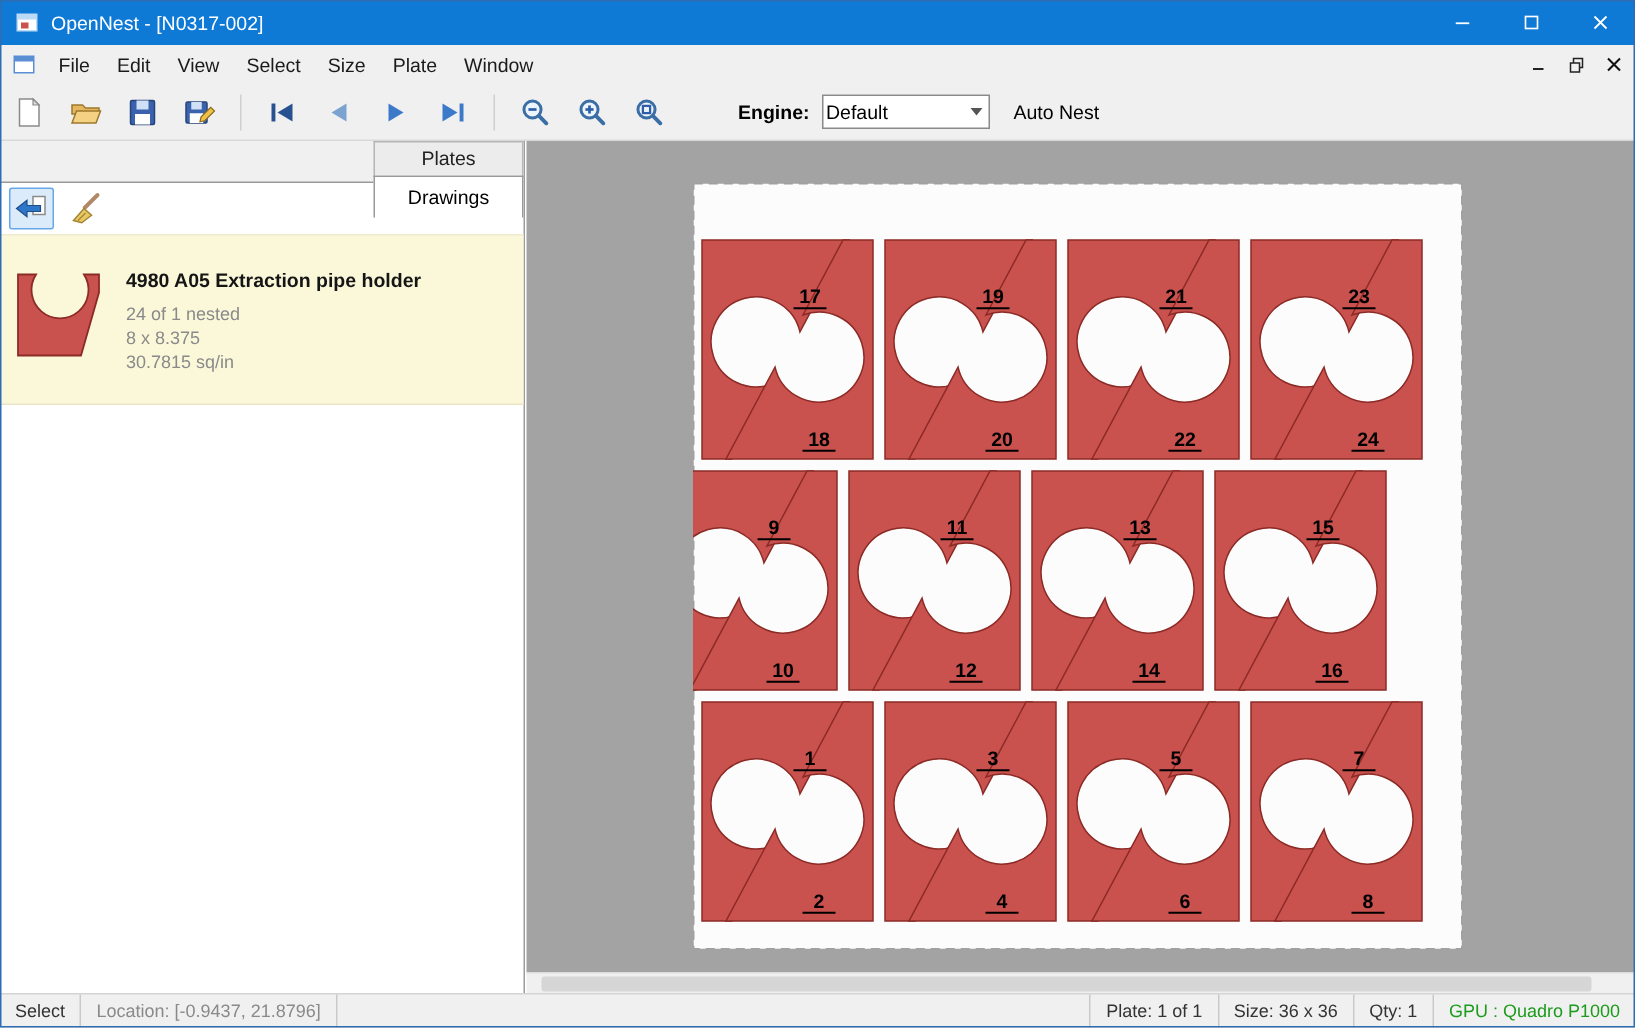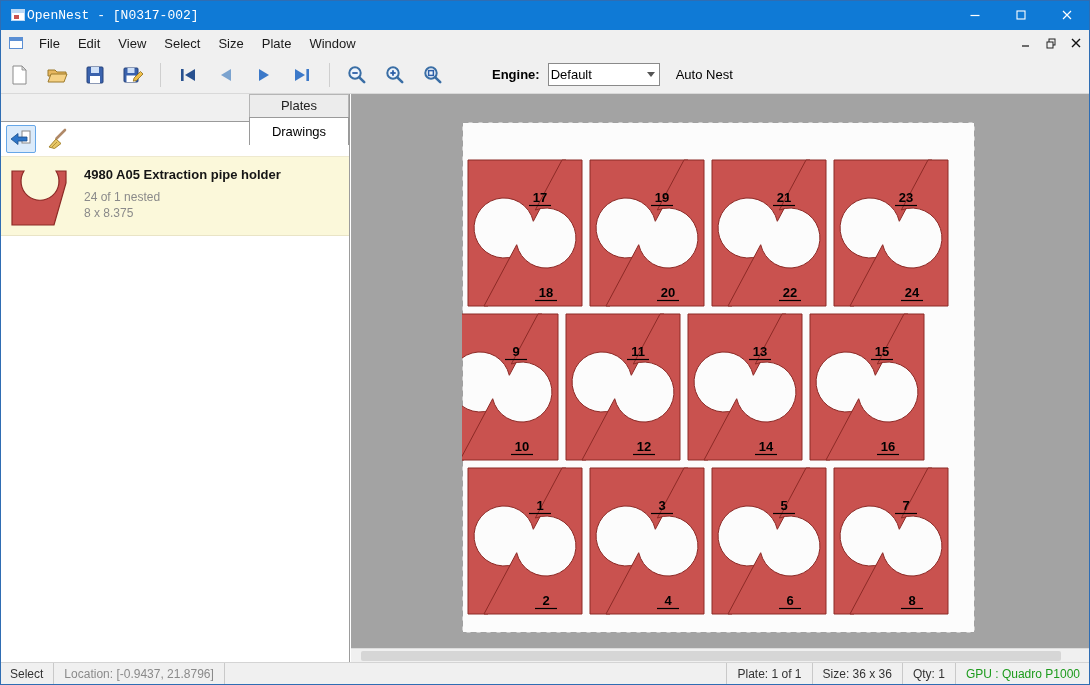--- a/index.html
+++ b/index.html
@@ -7,21 +7,21 @@
     width:1090px;height:685px;position:relative;overflow:hidden;
     font-family:"Liberation Sans",sans-serif;background:#fff;
     -webkit-font-smoothing:antialiased;
   }
   .window-border{position:absolute;inset:0;border:1px solid #2f6db3;pointer-events:none;z-index:90;}
 
   
   .titlebar{position:absolute;left:0;top:0;width:100%;height:30px;background:var(--titlebar,#0f7ad6);
     display:flex;align-items:center;color:#fff;font-size:13px;}
   .titlebar .appicon{margin-left:9px;width:18px;height:18px;flex:0 0 auto;}
-  .titlebar .ttl{margin-left:0;flex:1 1 auto;white-space:nowrap;font-family:Liberation Mono, monospace;}
+  .titlebar .ttl{margin-left:7px;flex:1 1 auto;white-space:nowrap;}
   .cap-btn{width:46px;height:30px;display:flex;align-items:center;justify-content:center;flex:0 0 auto;}
 
   
   .menubar{position:absolute;left:0;top:30px;width:100%;height:26px;background:#f0f0f0;
     display:flex;align-items:center;font-size:13px;color:#1a1a1a;}
   .menubar .mdiicon{margin:0 6px 0 8px;width:16px;height:16px;}
   .menu-item{padding:4px 9px;cursor:default;}
   .menubar .spacer{flex:1 1 auto;}
   .mdi-btn{width:22px;height:20px;display:flex;align-items:center;justify-content:center;margin-right:3px;}
 
@@ -41,21 +41,21 @@
   
   .leftpanel{position:absolute;left:0;top:94px;width:350px;height:568px;background:#fff;
     border-right:1px solid #9c9c9c;box-sizing:border-box;}
   .tabstrip{height:28px;background:#f0f0f0;border-bottom:1px solid #9a9a9a;display:flex;align-items:flex-end;box-sizing:border-box;flex-direction:column;}
   .tab{font-size:13px;text-align:center;cursor:default;box-sizing:border-box;}
   .tab.inactive{width:100px;height:23px;line-height:22px;margin-left:3px;background:#ececec;border:1px solid #b5b5b5;border-bottom:none;color:#222;}
   .tab.active{width:100px;height:28px;line-height:27px;background:#fff;border:1px solid #9a9a9a;border-bottom:none;margin-bottom:-1px;position:relative;z-index:2;}
   .panel-toolbar{height:34px;display:flex;align-items:center;padding-left:6px;gap:6px;}
   .pbtn{width:30px;height:28px;display:flex;align-items:center;justify-content:center;box-sizing:border-box;}
   .pbtn.hot{border:1px solid #66a7e8;background:#dcebfa;border-radius:2px;}
-  .drawing-item{display:flex;background:var(--highlight,#fbf8da);padding:8px 10px;border-top:1px solid #eee9cf;border-bottom:1px solid #e9e4c6;}
+  .drawing-item{display:flex;background:var(--highlight,#fbf8da);padding:20px 10px;border-top:1px solid #eee9cf;border-bottom:1px solid #e9e4c6;}
   .thumb{flex:0 0 auto;margin-right:16px;}
   .d-info{padding-top:2px;}
   .d-title{font-size:13px;font-weight:bold;color:#151515;margin-bottom:7px;}
   .d-sub{font-size:12px;color:#8a8a8a;line-height:16px;}
 
   
   .canvas{position:absolute;left:351px;top:94px;width:739px;height:554px;background:var(--canvas,#a3a3a3);overflow:hidden;}
   .plate-wrap{position:absolute;left:111px;top:28px;width:513px;height:511px;}
   .plate-bg{fill:#fcfcfc;stroke:#a0a0a0;stroke-width:1;stroke-dasharray:6 4;}
   .part{fill:var(--part-fill,#c9524f);stroke:var(--part-stroke,#8c2a26);stroke-width:1;}
@@ -237,20 +237,21 @@
     </div>
   </div>
   <div class="drawing-item">
     <svg class="thumb" width="58" height="62" viewBox="0 0 58 62">
       <path d="M2,6 L14,6 A19 19 0 1 0 46,6 L56,6 L56,18 L44,60 L2,60 Z" style="fill:var(--part-fill,#c9524f);stroke:var(--part-stroke,#8c2a26);stroke-width:1.2"></path>
     </svg>
     <div class="d-info">
       <div class="d-title">4980 A05 Extraction pipe holder</div>
       <div class="d-sub">24 of 1 nested</div>
       <div class="d-sub">8 x 8.375</div>
+      <div class="d-sub">30.7815 sq/in</div>
     </div>
   </div>
 </div>
 
 <div class="canvas">
   <svg id="plate-svg" class="plate-wrap" viewBox="0 0 513 511">
     <rect class="plate-bg" x="0.5" y="0.5" width="512" height="510"></rect>
   <g transform="translate(4,36)">
         <path d="M2,2 L100,2 L67.3,63.3 A30 30 0 1 0 48.7,98 L22,148 L2,148 Z" class="part"></path>
         <path d="M116,148 L18,148 L50.7,86.7 A30 30 0 1 0 69.3,52 L96,2 L116,2 Z" class="part"></path>

